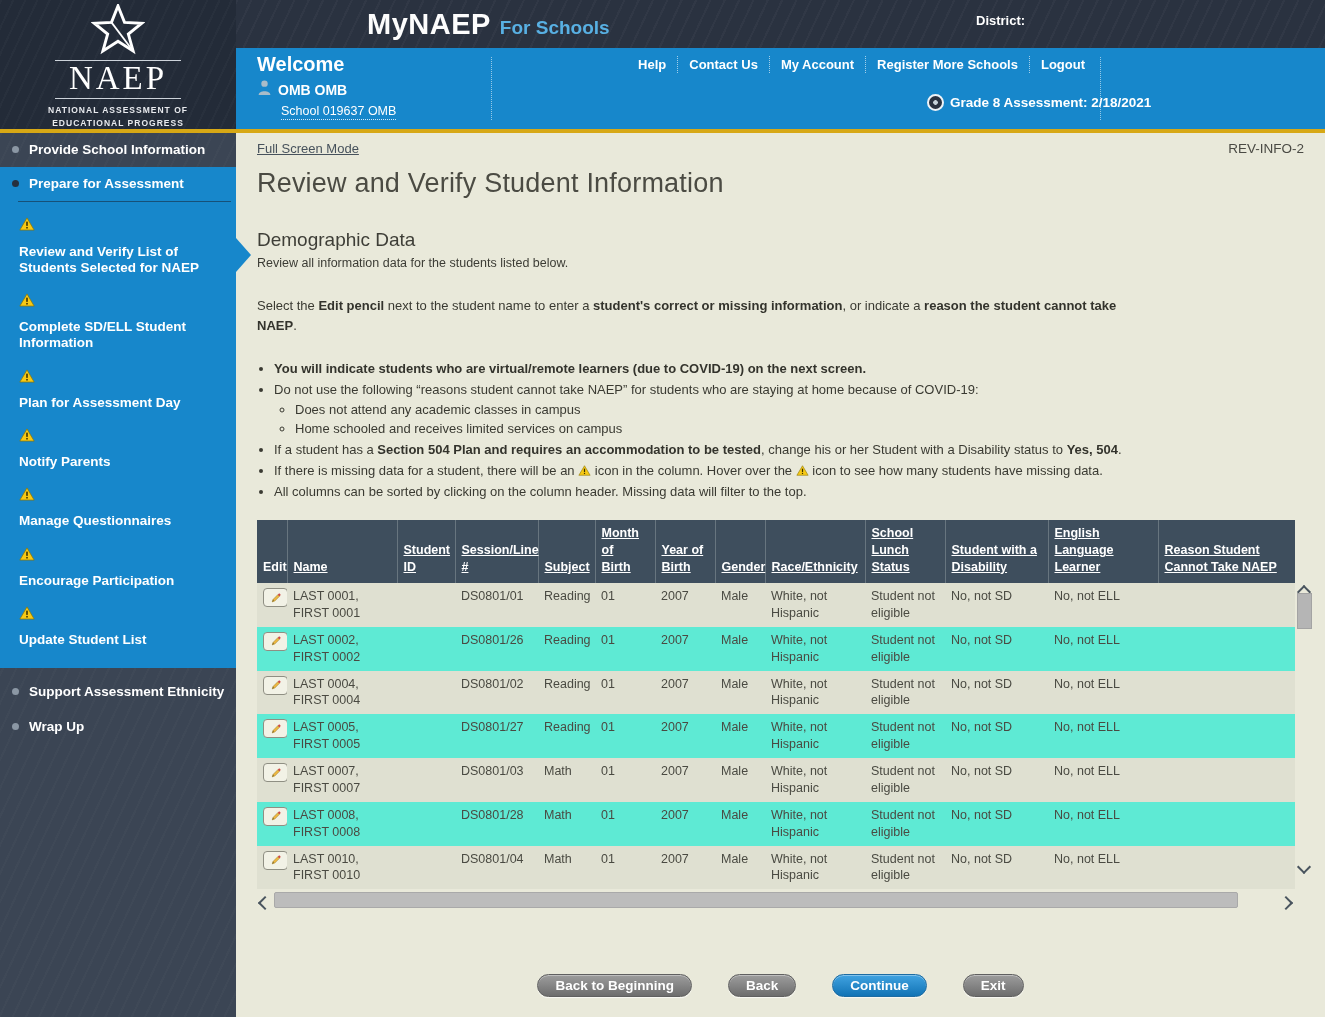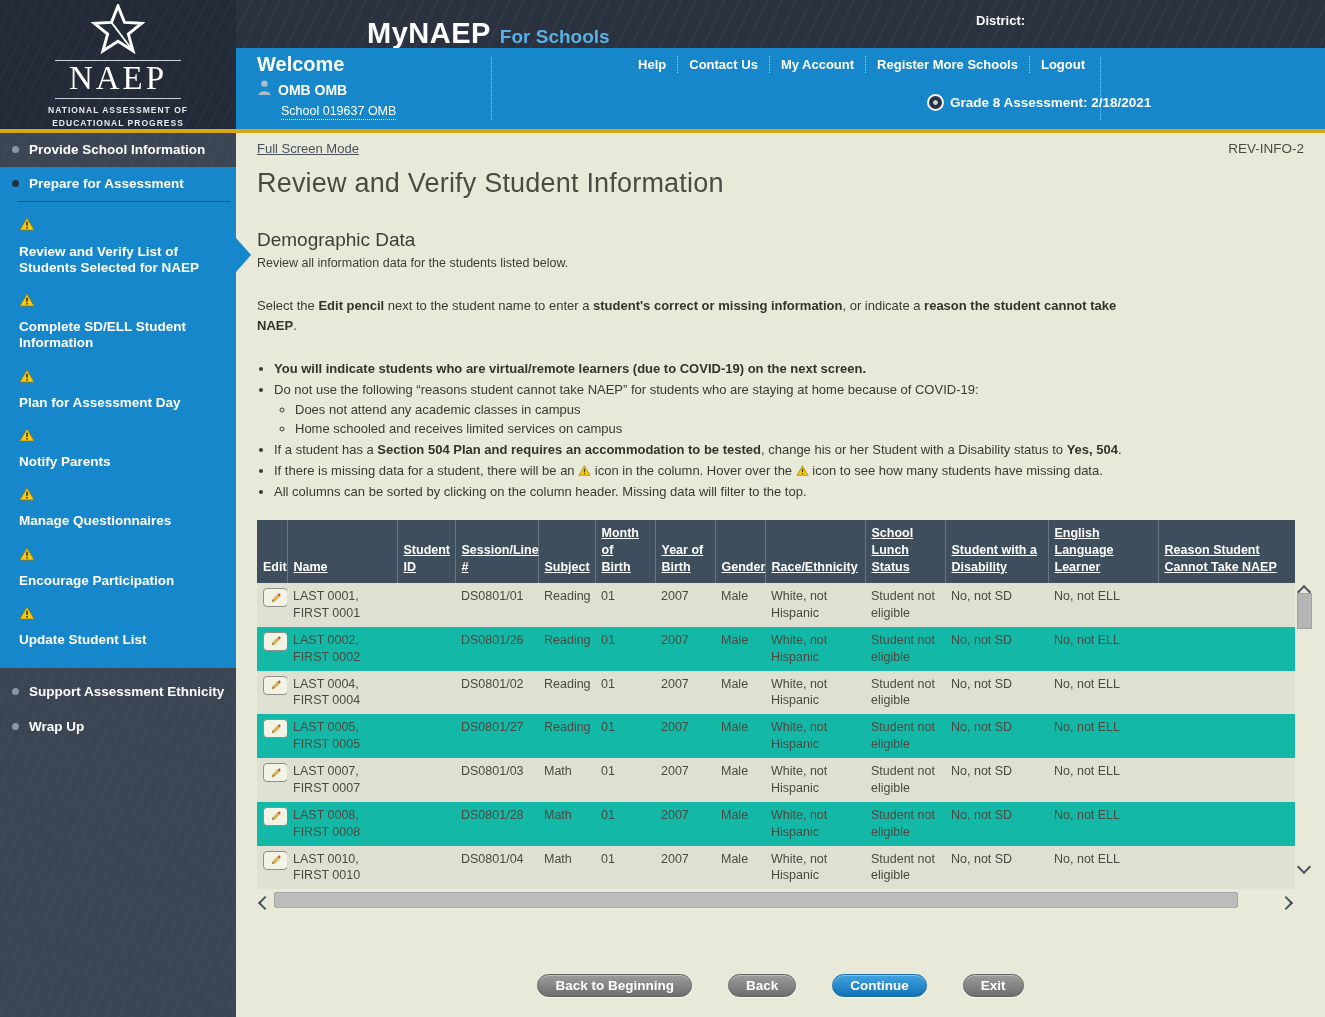--- a/index.html
+++ b/index.html
@@ -11,21 +11,21 @@
     display:flex;flex-direction:column;align-items:center;padding-top:4px;box-sizing:border-box;
     background-image:repeating-linear-gradient(115deg,rgba(255,255,255,0.025) 0 2px,transparent 2px 11px);}
   .logo-star{margin-bottom:0;}
   .logo-name{font-family:"Liberation Serif",serif;font-size:33px;letter-spacing:3px;color:#fff;
     border-top:1px solid #cdd3da;border-bottom:1px solid #cdd3da;padding:0 14px 2px 14px;line-height:1.05;}
   .logo-tagline{margin-top:5px;width:160px;text-align:center;font-size:8.5px;letter-spacing:1px;
     color:#e8eaee;line-height:1.55;font-weight:bold;}
 
   .top-band{position:absolute;left:236px;top:0;width:1089px;height:48px;background:#2a3240;
     background-image:repeating-linear-gradient(115deg,rgba(255,255,255,0.03) 0 2px,transparent 2px 13px);}
-  .brand{position:absolute;left:131px;top:17px;white-space:nowrap;}
+  .brand{position:absolute;left:131px;top:8px;white-space:nowrap;}
   .brand-title{font-size:29px;font-weight:bold;color:#fdfdfd;letter-spacing:0.5px;}
   .brand-sub{font-size:19px;font-weight:bold;color:#58b0e3;margin-left:9px;}
   .district{position:absolute;left:740px;top:13px;font-size:13px;font-weight:bold;color:#fff;}
 
   .welcome-bar{position:absolute;left:236px;top:48px;width:1089px;height:81px;background:#1787cb;}
   .welcome-title{position:absolute;left:21px;top:5px;font-size:20px;font-weight:bold;color:#fff;}
   .user-row{position:absolute;left:22px;top:32px;display:flex;align-items:center;gap:7px;}
   .user-name{font-size:14px;font-weight:bold;color:#fff;}
   .school-link{position:absolute;left:45px;top:56px;font-size:12.5px;color:#fff;
     border-bottom:1px dotted #d4e9f7;padding-bottom:1px;cursor:pointer;}
@@ -81,21 +81,21 @@
   col.c1{width:30px}col.c2{width:110px}col.c3{width:58px}col.c4{width:83px}col.c5{width:57px}
   col.c6{width:60px}col.c7{width:60px}col.c8{width:50px}col.c9{width:100px}col.c10{width:80px}
   col.c11{width:103px}col.c12{width:110px}col.c13{width:137px}
   .tbl th{background:#3e4e5d;color:#fff;font-size:12.5px;font-weight:bold;text-align:left;
     vertical-align:bottom;padding:5px 6px 7px 6px;height:60px;box-sizing:border-box;
     border-left:1px solid #67757f;cursor:pointer;margin-top:43px;}
   .tbl th:first-child{border-left:none;cursor:default;}
   .tbl th .hl{white-space:pre-line;line-height:1.35;}
   .tbl th .u{text-decoration:underline;}
   .tbl td{font-size:12.5px;color:#4a4a42;padding:5px 6px;vertical-align:top;line-height:1.35;height:43px;box-sizing:border-box;}
-  tr.odd td{background:#dfe0d1;} tr.even td{background:#14b8a6;}
+  tr.odd td{background:#dfe0d1;} tr.even td{background:#5eead4;}
   td.name-cell{white-space:pre-line;}
   .edit-btn{width:25px;height:19px;border:1px solid #8f8f83;border-radius:4px;background:#f2f2e6;
     display:flex;align-items:center;justify-content:center;padding:0;cursor:pointer;}
 
   .v-scroll{width:18px;position:relative;margin-top:60px;height:301px;}
   .v-thumb{position:absolute;top:13px;left:2px;width:13px;height:34px;background:#b5b5b5;border:1px solid #a3a3a3;cursor:pointer;}
   .chev{width:8px;height:8px;border-right:2px solid #49545e;border-bottom:2px solid #49545e;display:inline-block;}
   .chev.up{transform:rotate(-135deg);} .chev.down{transform:rotate(45deg);}
   .chev.left{transform:rotate(135deg);} .chev.right{transform:rotate(-45deg);}
   .v-up{position:absolute;top:3px;left:4px;cursor:pointer;} .v-down{position:absolute;bottom:5px;left:4px;cursor:pointer;}

